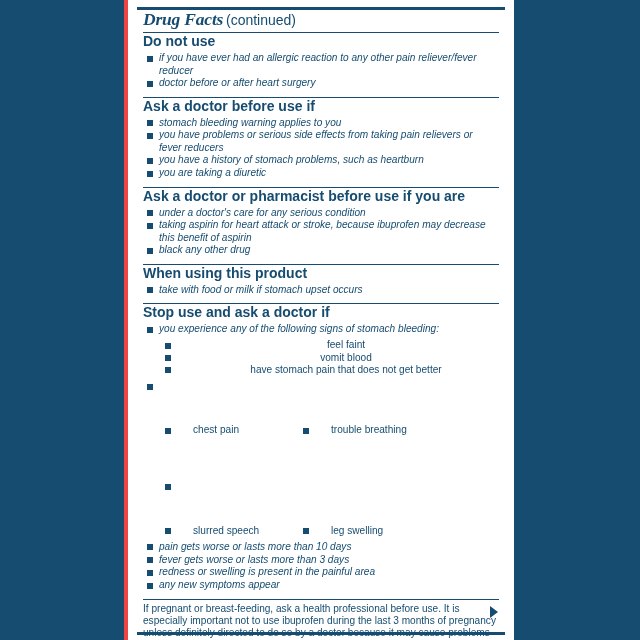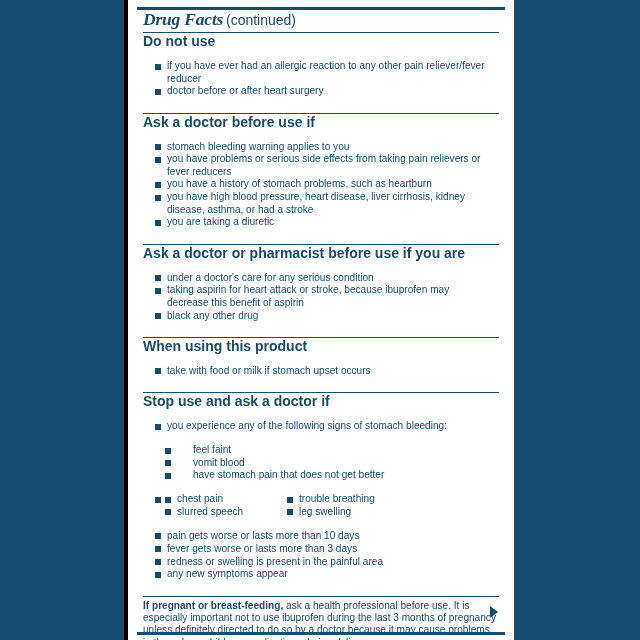--- a/index.html
+++ b/index.html
@@ -31,21 +31,21 @@
   .band-right { right: 0; width: 122px; }
 
   .panel {
     position: absolute;
     left: 124px;
     top: 0;
     width: 394px;
     height: 640px;
     background: #ffffff;
     box-sizing: border-box;
-    border-left: 4px solid #000000;
+    border-left: 4px solid #ef4444;
     border-right: 4px solid #164c70;
     padding: 0;
   }
   .panel-inner {
     position: absolute;
     left: 9px;
     top: 7px;
     right: 9px;
     bottom: 5px;
     border-top: 3px solid #164c70;
@@ -93,22 +93,23 @@
   }
   .sec-head {
     font-weight: bold;
     font-size: 14px;
     line-height: 13px;
     margin-bottom: 1px;
   }
 
   ul.bullets {
     list-style: none;
-    margin: 12px;
+    margin: 4px;
     padding: 0;
+    font-style: italic;
   }
   ul.bullets li {
     position: relative;
     padding-left: 12px;
     margin: 0 0 0.5px 0;
     line-height: 12.3px;
   }
   ul.bullets li .sq {
     position: absolute;
     left: 0;
@@ -120,57 +121,59 @@
   }
   ul.sub {
     list-style: none;
     margin: 0;
     padding: 0 0 0 22px;
   }
   ul.sub li {
     position: relative;
     padding-left: 28px;
     line-height: 12.3px;
+    text-align: center;
   }
   ul.sub li .sq {
     position: absolute;
     left: 0;
     top: 3.5px;
     width: 6px;
     height: 6px;
     background: #164c70;
     display: inline-block;
   }
   
   .sub-row {
     position: relative;
     padding-left: 22px;
     line-height: 12.3px;
     display: flex;
   }
   .sub-cell {
     position: relative;
-    padding-left: 12px;
+    padding-left: 28px;
+    margin-top: 44px;
   }
   .sub-cell .sq {
     position: absolute;
     left: 0;
     top: 3.5px;
     width: 6px;
     height: 6px;
     background: #164c70;
     display: inline-block;
   }
   .sub-cell.c1 { width: 110px; }
 
   .final {
     padding: 3px 0 0 0;
     line-height: 12.4px;
   }
-  .final b { font-weight: bold; }
+  .final b { font-weight: normal; }
 
   .arrow {
     position: absolute;
     right: 7px;
     bottom: 14px;
     width: 0;
     height: 0;
     border-top: 6px solid transparent;
     border-bottom: 6px solid transparent;
     border-left: 8px solid #164c70;
@@ -201,21 +204,20 @@
           </ul>
         </div>
         <div class="rule-thin"></div>
 
         <div class="section">
           <div class="sec-head">Ask a doctor before use if</div>
           <ul class="bullets">
             <li><span class="sq"></span><span>stomach bleeding warning applies to you</span></li>
             <li><span class="sq"></span><span>you have problems or serious side effects from taking pain relievers or fever reducers</span></li>
             <li><span class="sq"></span><span>you have a history of stomach problems, such as heartburn</span></li>
-            <li><span class="sq"></span><span>you have high blood pressure, heart disease, liver cirrhosis, kidney disease, asthma, or had a stroke</span></li>
             <li><span class="sq"></span><span>you are taking a diuretic</span></li>
           </ul>
         </div>
         <div class="rule-thin"></div>
 
         <div class="section">
           <div class="sec-head">Ask a doctor or pharmacist before use if you are</div>
           <ul class="bullets">
             <li><span class="sq"></span><span>under a doctor's care for any serious condition</span></li>
             <li><span class="sq"></span><span>taking aspirin for heart attack or stroke, because ibuprofen may decrease this benefit of aspirin</span></li>

